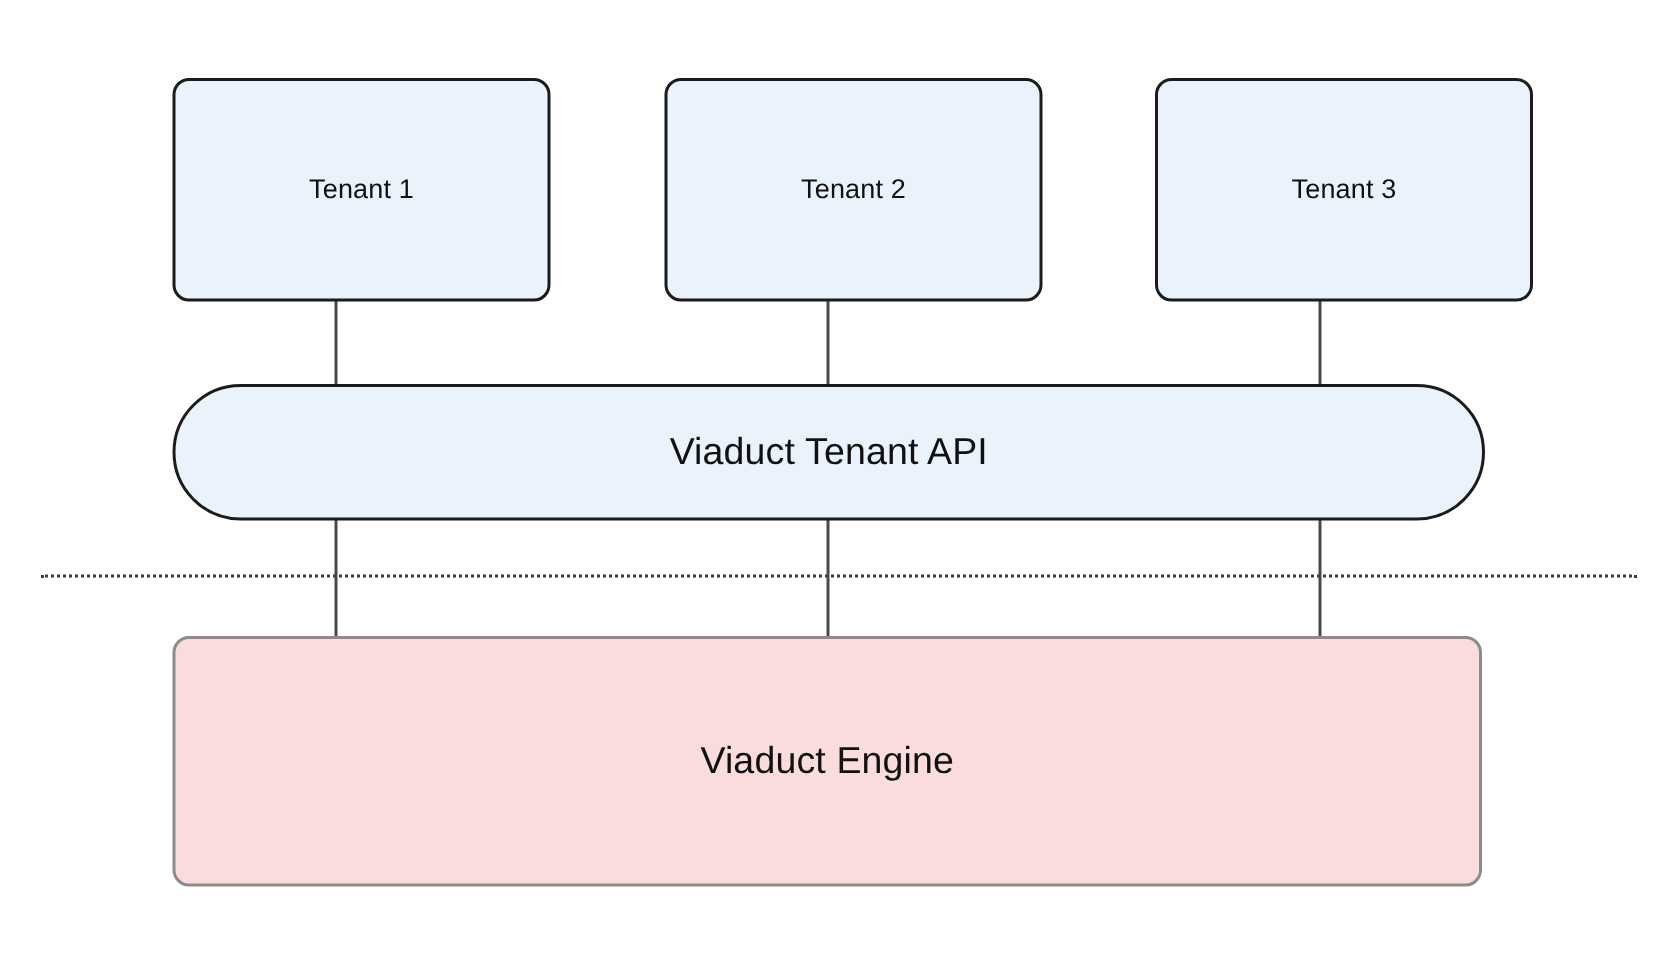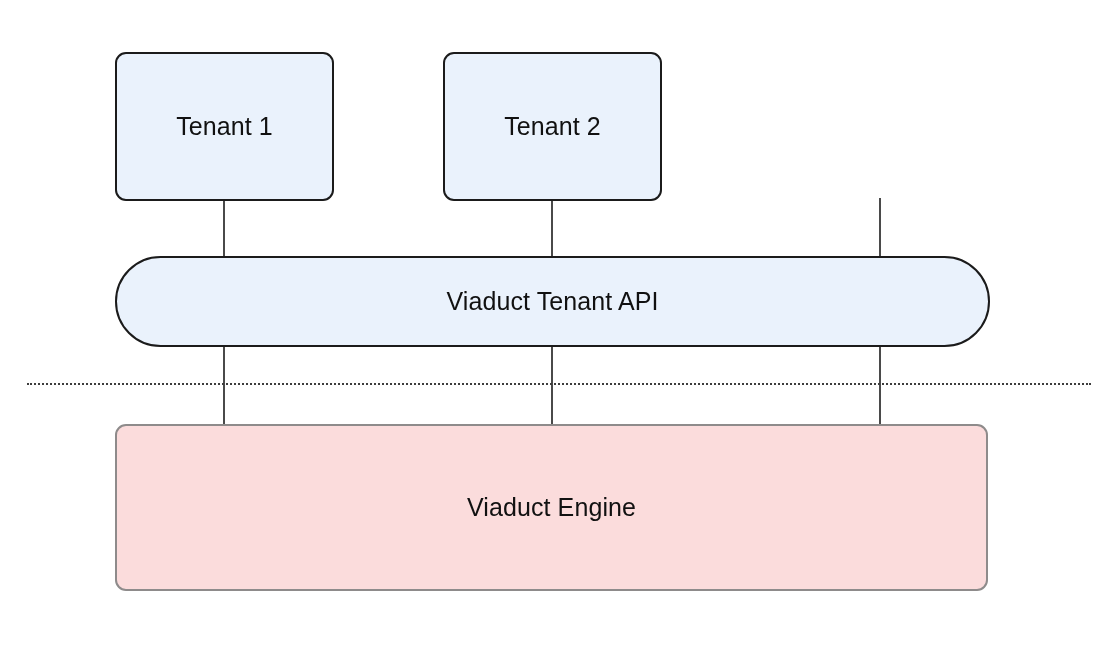--- a/index.html
+++ b/index.html
@@ -28,22 +28,22 @@
     text-align: center;
     color: #111111;
     letter-spacing: 0.1px;
     z-index: 3;
   }
   
   .tenant-box {
     background: #eaf2fc;
     border: 2px solid #1b1b1b;
     border-radius: 11px;
-    font-size: 25px;
-    width: 219px;
+    font-size: 18px;
+    width: 252px;
     height: 149px;
     top: 52px;
   }
   .tenant-1 { left: 115px; }
   .tenant-2 { left: 443px; text-align: right; }
   .tenant-3 { left: 770px; }
 
   
   .api-capsule {
     background: #eaf2fc;
@@ -102,18 +102,19 @@
   <div class="connector conn-upper conn-x3"></div>
 
   <div class="connector conn-lower conn-x1"></div>
   <div class="connector conn-lower conn-x2"></div>
   <div class="connector conn-lower conn-x3"></div>
 
   <div class="divider"></div>
 
   <div class="node tenant-box tenant-1">Tenant 1</div>
   <div class="node tenant-box tenant-2">Tenant 2</div>
+  <div class="node tenant-box tenant-3">Tenant 3</div>
 
   <div class="node engine-box">Viaduct Engine</div>
 
   <div class="node api-capsule">Viaduct Tenant API</div>
 
 </div>
 
 </body></html>

